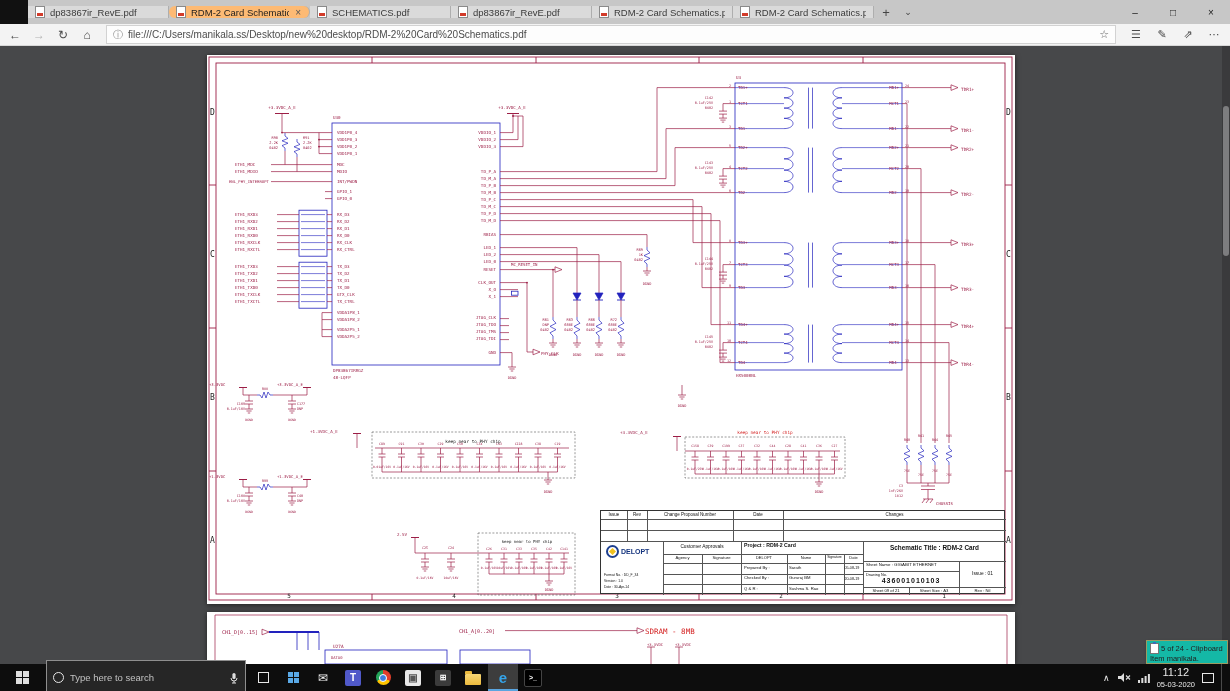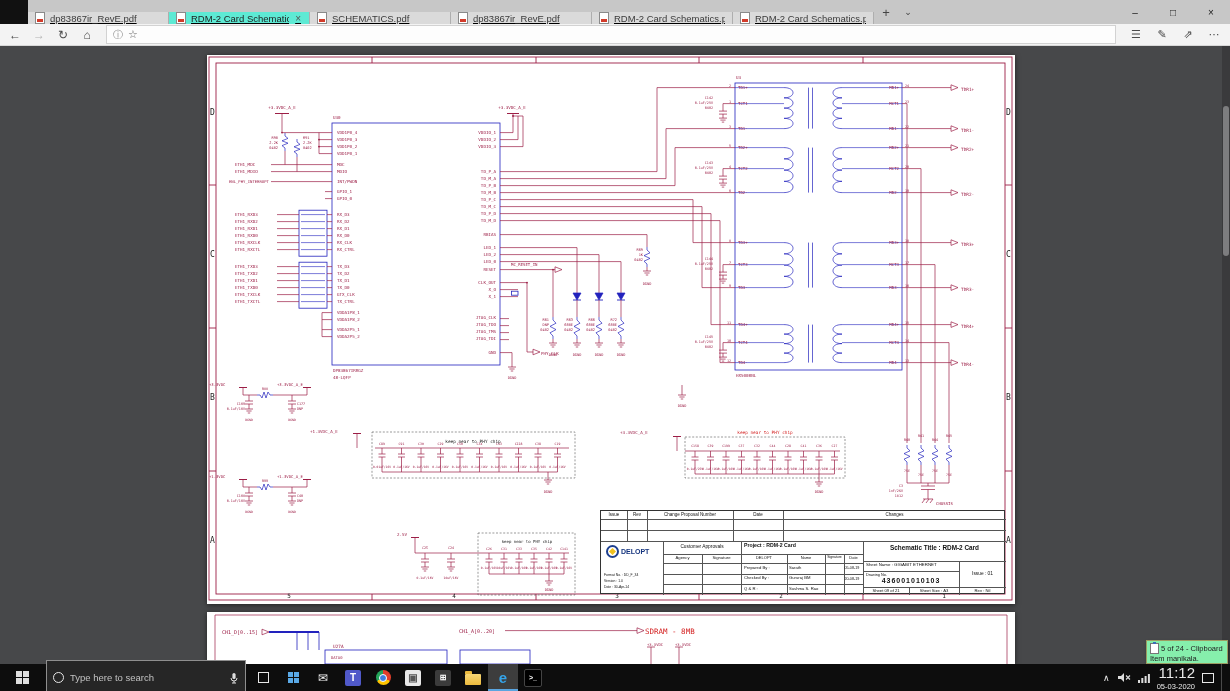--- a/index.html
+++ b/index.html
@@ -2,24 +2,24 @@
 <html><head>
 <meta charset="utf-8">
 <style>
   html,body{margin:0;padding:0;width:1230px;height:691px;overflow:hidden;background:#000;
     font-family:"Liberation Sans",sans-serif;-webkit-font-smoothing:antialiased;}
   .screen{position:relative;width:1230px;height:691px;background:#47484a;overflow:hidden;}
 
   
   .tabbar{position:absolute;top:0;left:0;width:1230px;height:24px;background:#c7c7c7;display:flex;align-items:stretch;}
   .winicon{width:28px;height:24px;background:#111;flex:none;}
-  .tabs{display:flex;align-items:flex-end;flex:none;text-decoration:underline;}
+  .tabs{display:flex;align-items:center;flex:none;}
   .tab{width:126px;flex:none;display:flex;align-items:center;gap:5px;padding:0 7px;background:#dadada;
        border-right:1px solid #aeaeae;font-size:9.5px;color:#3a3a3a;cursor:default;}
-  .tab.active{background:#5eead4;color:#1d1d1d;}
+  .tab.active{background:#fdba74;color:#1d1d1d;border-radius:6px;}
   .favicon{width:8px;height:10px;background:#fff;border:1px solid #8a8a8a;position:relative;flex:none;}
   .favicon::after{content:"";position:absolute;left:1px;right:1px;bottom:1px;height:3px;background:#d23b2a;}
   .tlabel{white-space:nowrap;overflow:hidden;flex:1;}
   .tclose{flex:none;font-size:10px;color:#555;padding:0 1px;}
   .newtab{width:24px;display:flex;align-items:center;justify-content:center;font-size:13px;color:#444;}
   .tabmenu{width:20px;display:flex;align-items:center;justify-content:center;font-size:9px;color:#444;}
   .tspacer{flex:1;}
   .winbtn{width:38px;display:flex;align-items:center;justify-content:center;font-size:10px;color:#222;}
 
   .navbar{position:absolute;top:24px;left:0;width:1230px;height:22px;background:#f3f3f3;border-bottom:1px solid #d8d8d8;
@@ -52,21 +52,21 @@
 
   
   .titleblock{position:absolute;left:393px;top:455px;width:405px;height:84px;border:1px solid #333;
               box-sizing:border-box;color:#111;background:#fff;}
   .tb-l{position:absolute;background:#555;}
   .tb-t{position:absolute;white-space:nowrap;line-height:1.1;}
   .emblem{position:absolute;left:5px;top:34px;width:13px;height:13px;border-radius:50%;border:2px solid #1d3f8f;box-sizing:border-box;}
   .emblem::after{content:"";position:absolute;left:2px;top:2px;width:5px;height:5px;background:#f0c01e;transform:rotate(45deg);}
 
   
-  .toast{position:absolute;left:1146px;top:594px;width:82px;height:24px;background:#86efac;border:1px solid #9c9c62;
+  .toast{position:absolute;left:1146px;top:594px;width:82px;height:24px;background:#14b8a6;border:1px solid #9c9c62;
          box-shadow:1px 2px 3px rgba(0,0,0,.4);font-size:7.5px;color:#222;padding:2px 3px;box-sizing:border-box;z-index:6;}
   .toast .l1{display:flex;align-items:center;gap:2px;}
   .clipic{width:7px;height:9px;background:#fff;border:1px solid #777;position:relative;flex:none;}
   .clipic::before{content:"";position:absolute;top:-2px;left:1.5px;width:3px;height:2px;background:#3a6fb5;}
 
   
   .taskbar{position:absolute;left:0;top:664px;width:1230px;height:27px;background:#0d0d0d;display:flex;align-items:center;color:#e8e8e8;}
   .start{width:44px;height:27px;display:flex;align-items:center;justify-content:center;flex:none;}
   .winlogo{display:grid;grid-template-columns:6px 6px;grid-template-rows:6px 6px;gap:1px;}
   .winlogo span{background:#dfdfdf;}
@@ -83,21 +83,21 @@
       font-size:10px;font-weight:bold;color:#fff;}
   .chromeic{width:15px;height:15px;border-radius:50%;position:relative;
       background:conic-gradient(#e33e2b 0 120deg,#ffc400 120deg 240deg,#23a55a 240deg 360deg);}
   .chromeic::after{content:"";position:absolute;left:3.5px;top:3.5px;width:8px;height:8px;background:#3f7de0;border:1.5px solid #fff;
       border-radius:50%;box-sizing:border-box;}
   .folder{width:16px;height:11px;background:linear-gradient(#f8d775,#ecba3e);border-radius:1px;position:relative;margin-top:3px;}
   .folder::before{content:"";position:absolute;top:-3px;left:0;width:7px;height:3px;background:#ecba3e;border-radius:1px 1px 0 0;}
   .tray{margin-left:auto;display:flex;align-items:center;gap:7px;padding-right:3px;}
   .trayic{display:flex;align-items:center;justify-content:center;color:#e8e8e8;font-size:9px;}
   .clock{text-align:center;line-height:1.2;}
-  .clock .t{font-size:15px;text-align:right;}
+  .clock .t{font-size:11px;}
   .clock .d{font-size:7.5px;}
   .notif{width:12px;height:10px;border:1px solid #e8e8e8;box-sizing:border-box;}
   .showdesk{width:5px;height:27px;border-left:1px solid #4a4a4a;}
 </style>
 </head>
 <body>
 
 <div class="screen">
 
   <div class="tabbar">
@@ -137,20 +137,21 @@
     <div class="winbtn">×</div>
   </div>
 
   <div class="navbar">
     <div class="navbtn">←</div>
     <div class="navbtn disabled">→</div>
     <div class="navbtn">↻</div>
     <div class="navbtn">⌂</div>
     <div class="addr">
       <span class="info">ⓘ</span>
+      <span class="url">file:///C:/Users/manikala.ss/Desktop/new%20desktop/RDM-2%20Card%20Schematics.pdf</span>
       <span class="star">☆</span>
     </div>
     <div class="ricon">☰</div>
     <div class="ricon">✎</div>
     <div class="ricon">⇗</div>
     <div class="ricon">⋯</div>
   </div>
 
   <div class="content">
 

